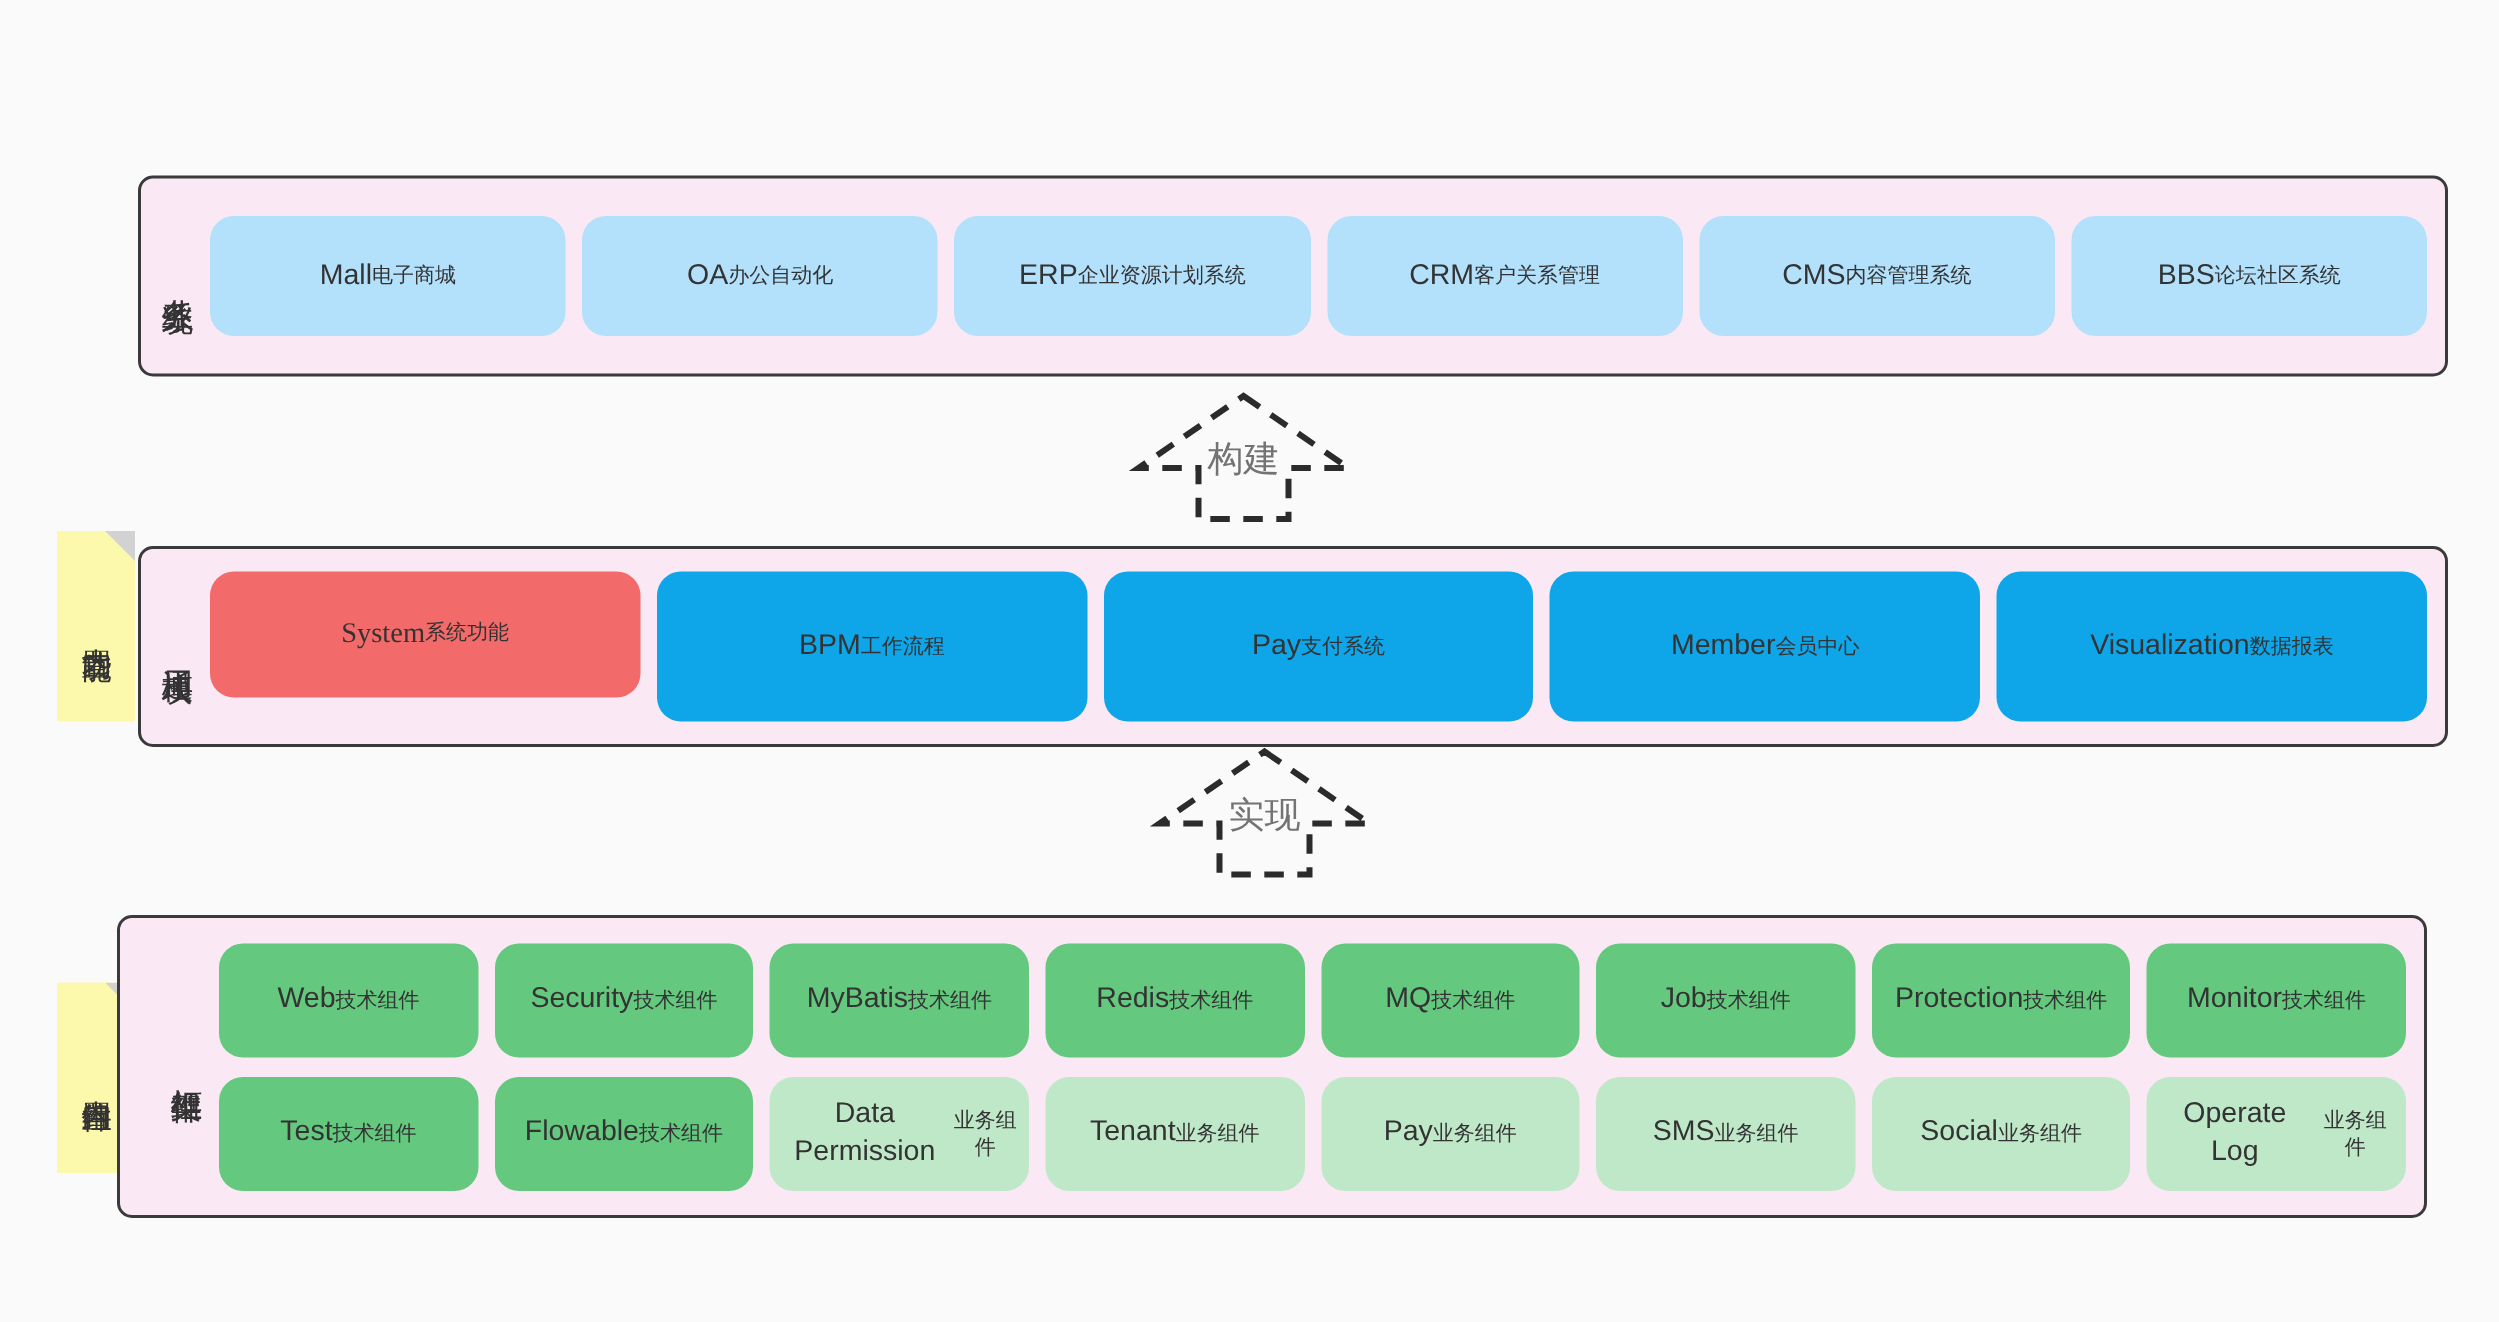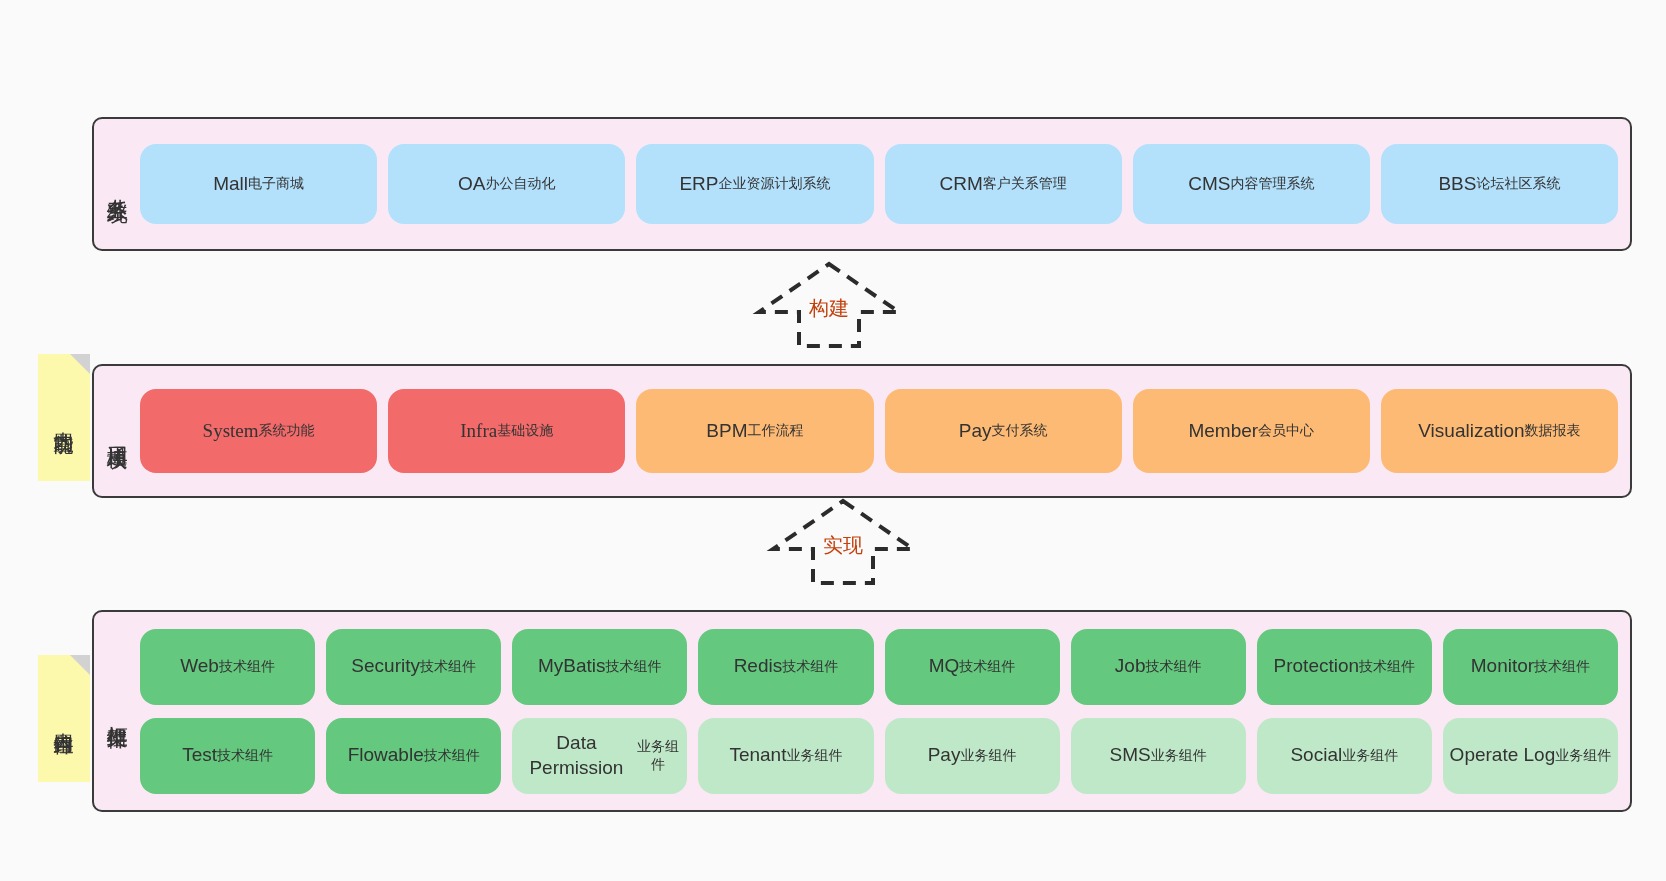--- a/index.html
+++ b/index.html
@@ -76,21 +76,21 @@
     text-align: center;
     color: #333333;
     line-height: 1.28;
     padding: 4px 6px;
   }
   .card .en { font-size: 19px; }
   .card .cn { font-size: 14px; }
 
   .card.biz      { background: #b3e0fb; height: 80px; }
   .card.mod-core { background: #f26a6a; height: 84px; font-family: Liberation Serif, serif; }
-  .card.mod-soft { background: #fdba74; height: 84px; }
+  .card.mod-soft { background: #0ea5e9; height: 100px; }
   .card.tech     { background: #64c87e; height: 76px; }
   .card.bizcmp   { background: #bfe8c8; height: 76px; }
 
   
   .note {
     position: absolute;
     width: 52px;
     background: #fcf8ac;
     color: #333333;
     font-size: 20px;
@@ -119,22 +119,22 @@
     width: 150px;
     height: 92px;
   }
   .arrow svg { display: block; overflow: visible; }
   .arrow-label {
     position: absolute;
     left: 0;
     right: 0;
     bottom: 28px;
     text-align: center;
-    font-size: 20px;
-    color: #c2410c;
+    font-size: 24px;
+    color: #737373;
     background: transparent;
   }
 </style>
 </head>
 <body>
 
 <div class="canvas">
 
   <div class="band" style="left:92px; top:117px; width:1540px; height:134px;">
     <div class="band-title">业务系统</div>
@@ -190,24 +190,20 @@
   <div class="band" style="left:92px; top:364px; width:1540px; height:134px;">
     <div class="band-title">通用模块</div>
     <div class="band-body">
       <div class="row">
 
         <div class="card mod-core">
           <span class="en">System</span>
           <span class="cn">系统功能</span>
         </div>
 
-        <div class="card mod-core">
-          <span class="en">Infra</span>
-          <span class="cn">基础设施</span>
-        </div>
 
         <div class="card mod-soft">
           <span class="en">BPM</span>
           <span class="cn">工作流程</span>
         </div>
 
         <div class="card mod-soft">
           <span class="en">Pay</span>
           <span class="cn">支付系统</span>
         </div>
@@ -231,21 +227,21 @@
       <path d="M 75 6 L 145 54 L 105 54 L 105 88 L 45 88 L 45 54 L 5 54 Z" fill="none" stroke="#2b2b2b" stroke-width="4" stroke-dasharray="13,9" stroke-linejoin="miter"></path>
     </svg>
     <div class="arrow-label">实现</div>
   </div>
 
   <div class="note" style="left:38px; top:655px; height:127px;">
     <span class="fold"></span>
     <span>内置组件</span>
   </div>
 
-  <div class="band" style="left:92px; top:610px; width:1540px; height:202px;">
+  <div class="band" style="left:78px; top:610px; width:1540px; height:202px;padding-left:20px;">
     <div class="band-title">框架组件</div>
     <div class="band-body">
       <div class="col2">
 
         <div class="row">
           <div class="card tech">
             <span class="en">Web</span>
             <span class="cn">技术组件</span>
           </div>
           <div class="card tech">

